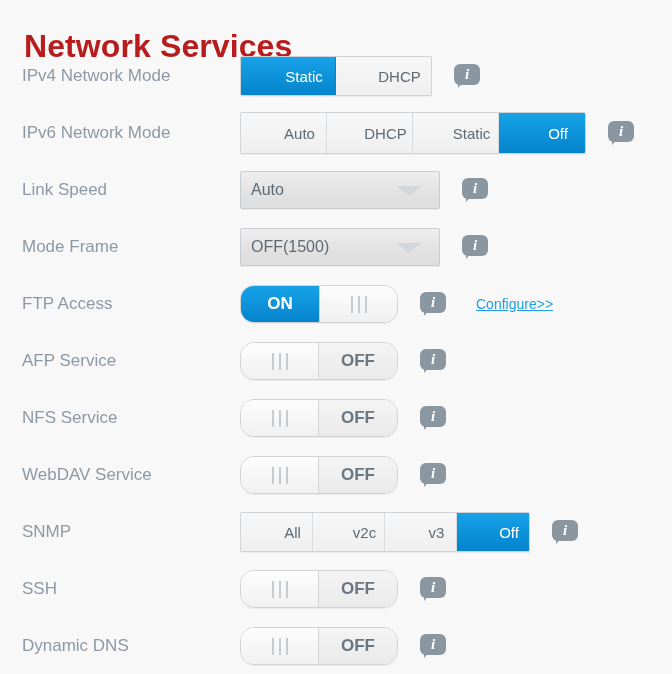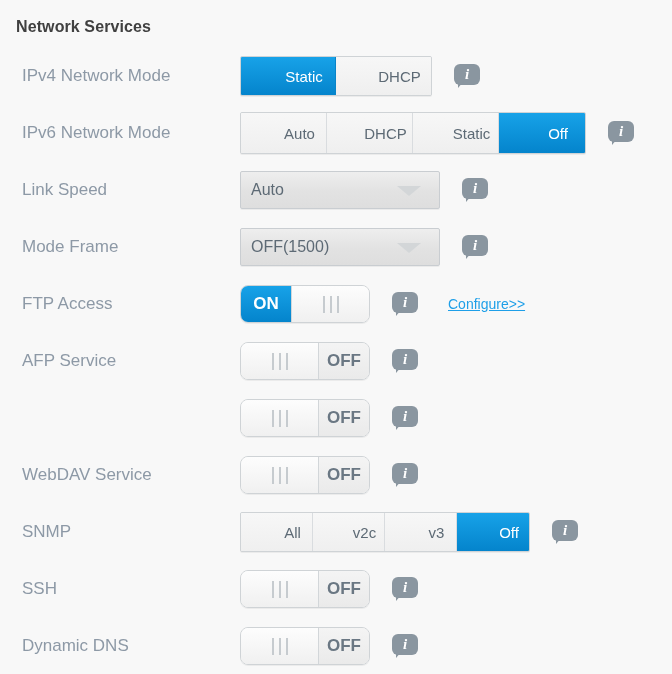--- a/index.html
+++ b/index.html
@@ -11,24 +11,24 @@
     height: 674px;
     background: #f8f8f8;
     font-family: "Liberation Sans", sans-serif;
     overflow: hidden;
     position: relative;
   }
 
   
   .page-title {
     position: absolute;
-    left: 16px;
+    left: 24px;
     top: 7px;
-    font-size: 16px;
-    color: #404040;
+    font-size: 32px;
+    color: #b91c1c;
     letter-spacing: 0.1px;
     white-space: nowrap;
   }
 
   
   .row {
     position: absolute;
     left: 0;
     width: 672px;
     height: 48px;
@@ -108,24 +108,24 @@
     margin-top: -4px;
     width: 0; height: 0;
     border-left: 12px solid transparent;
     border-right: 12px solid transparent;
     border-top: 10px solid #d3d6d8;
   }
 
   
   .toggle {
     display: flex;
-    width: 130px;
+    width: 158px;
     height: 38px;
     border: 1px solid #cfd3d6;
-    border-radius: 8px;
+    border-radius: 14px;
     overflow: hidden;
     box-sizing: border-box;
     box-shadow: 0 1px 0 rgba(0,0,0,0.05);
   }
   .toggle-track {
     flex: 1;
     display: flex;
     align-items: center;
     justify-content: center;
     font-size: 17px;
@@ -303,20 +303,21 @@
           <span class="toggle-track off-label">OFF</span>
         </div>
         <span class="info-icon">
           <span class="bubble"></span>
           <span class="tail"></span>
           <span class="i-glyph">i</span>
         </span>
       </div>
     </div>
     <div class="row" style="top: 394px;">
+      <span class="row-label">NFS Service</span>
       <div class="row-control">
         <div class="toggle">
           <span class="toggle-knob left">
             <span class="grip-line"></span>
             <span class="grip-line"></span>
             <span class="grip-line"></span>
           </span>
           <span class="toggle-track off-label">OFF</span>
         </div>
         <span class="info-icon">

